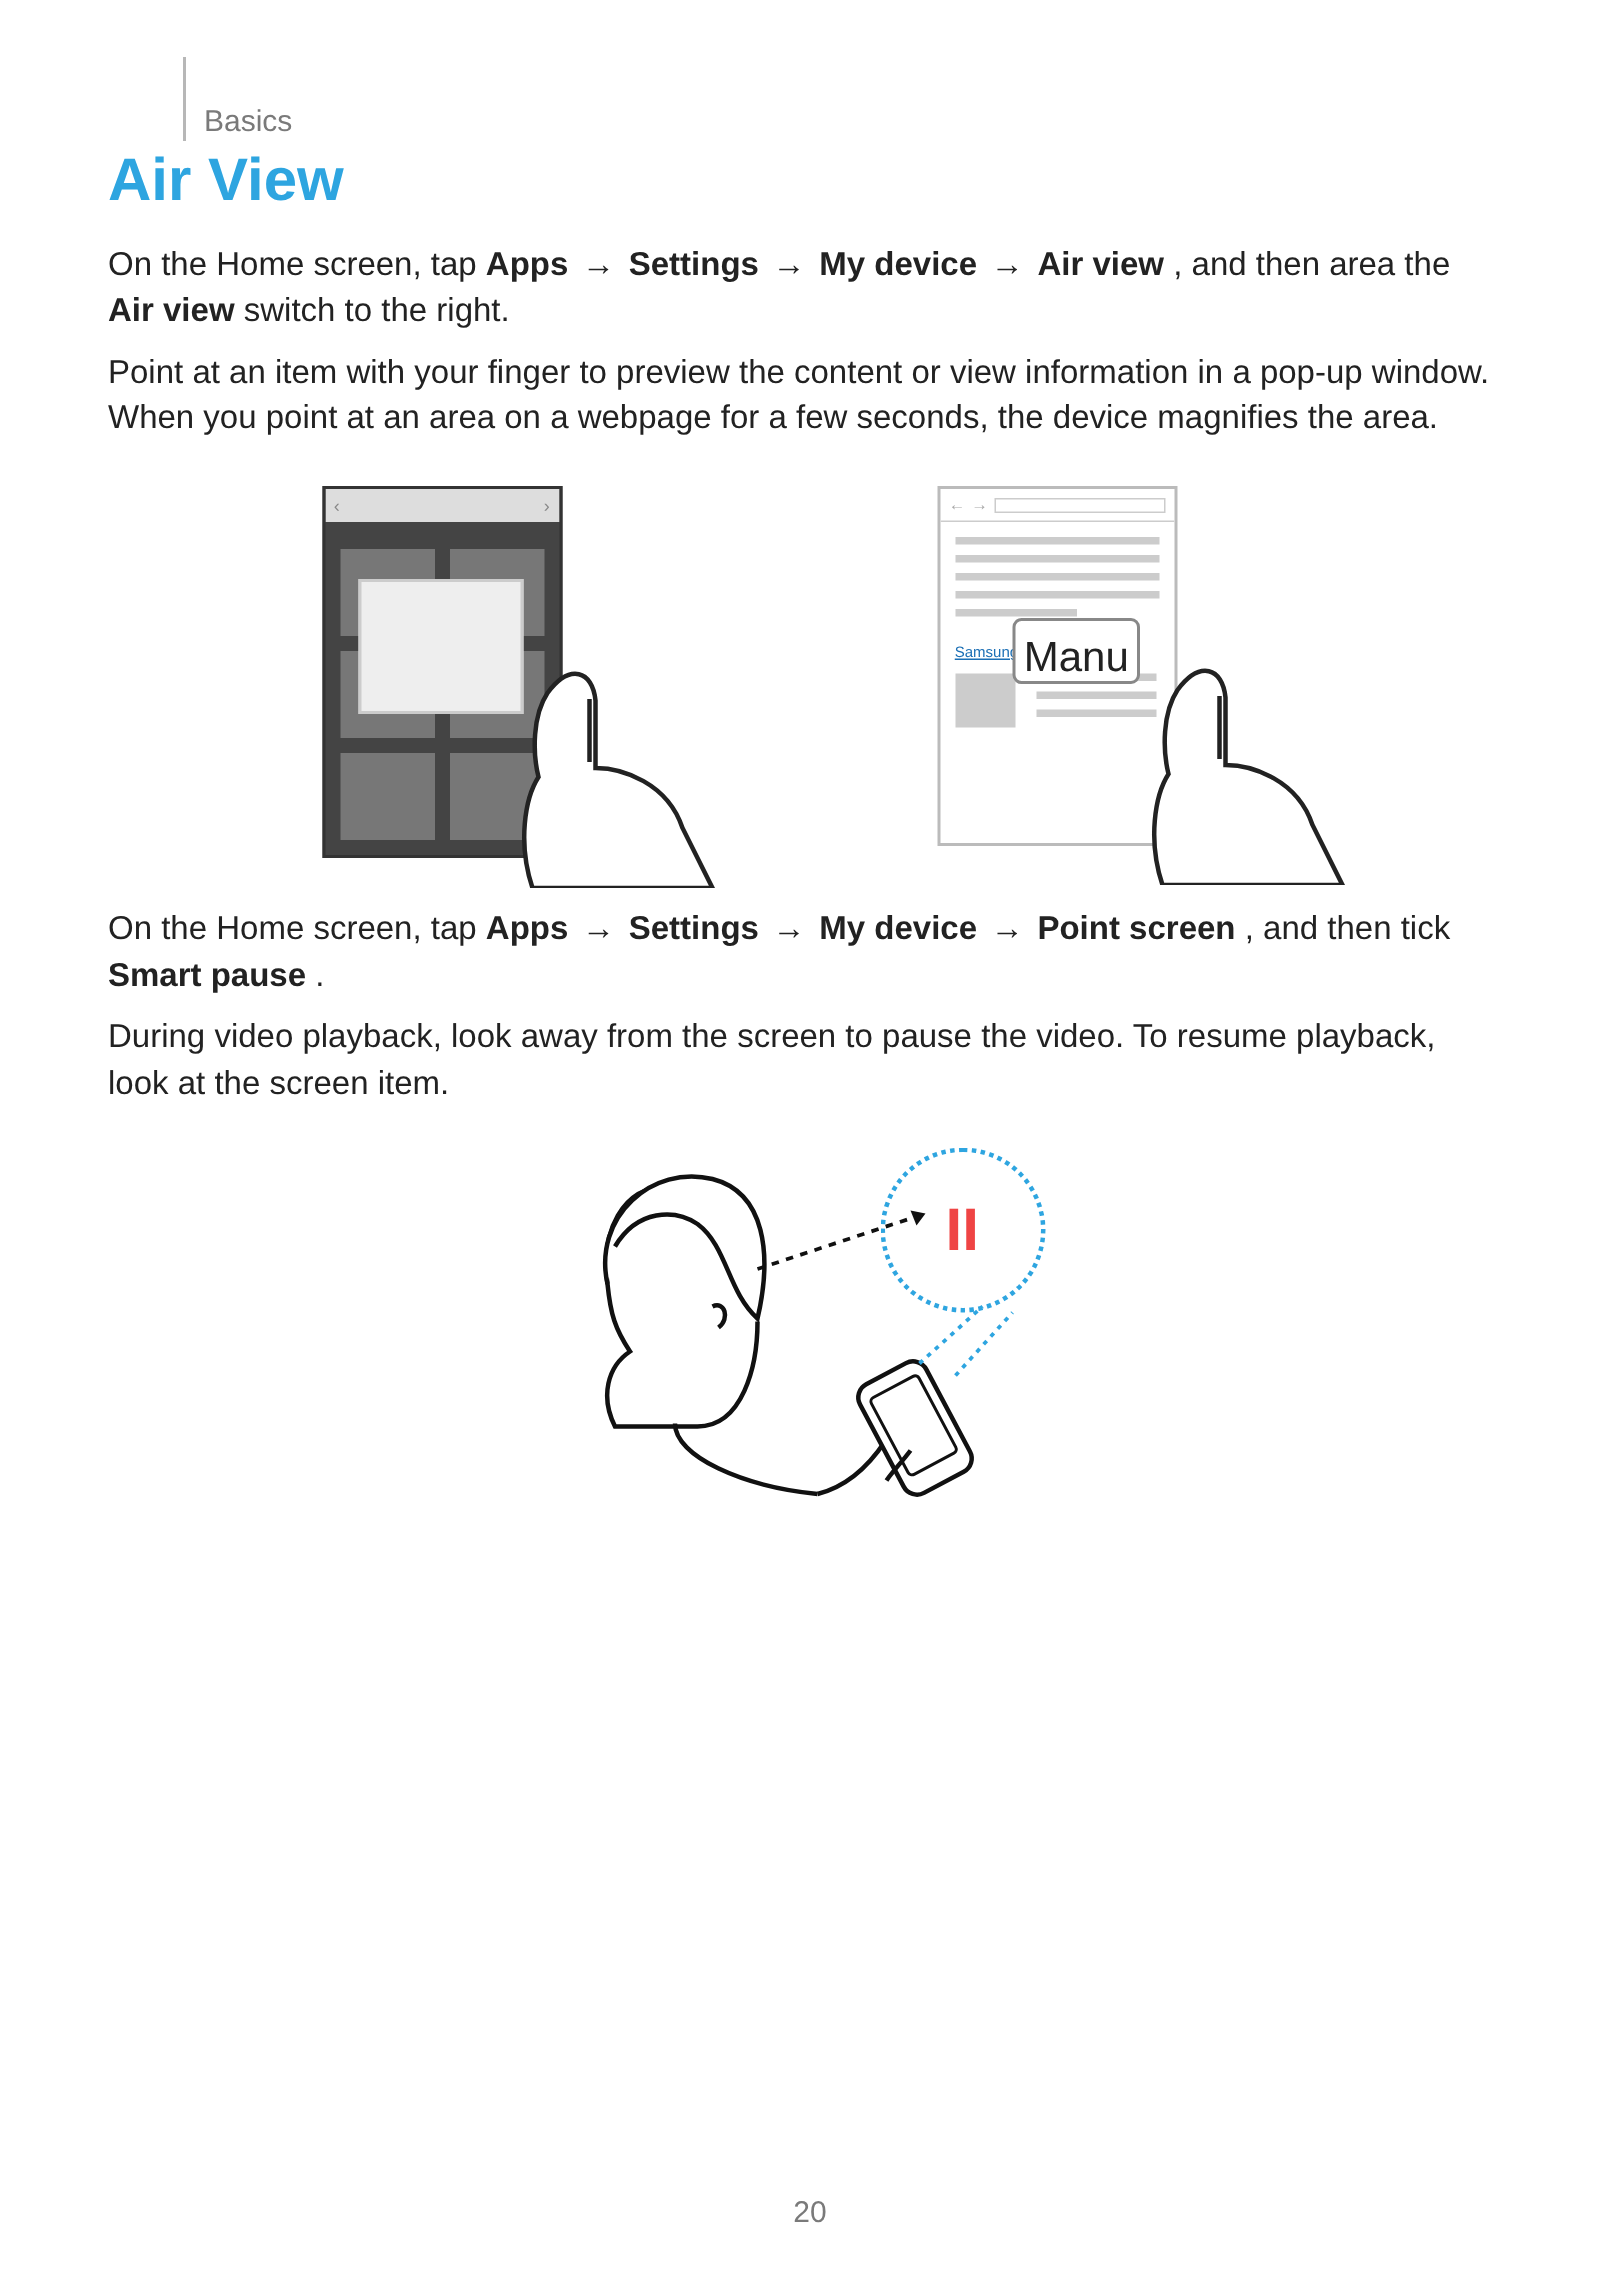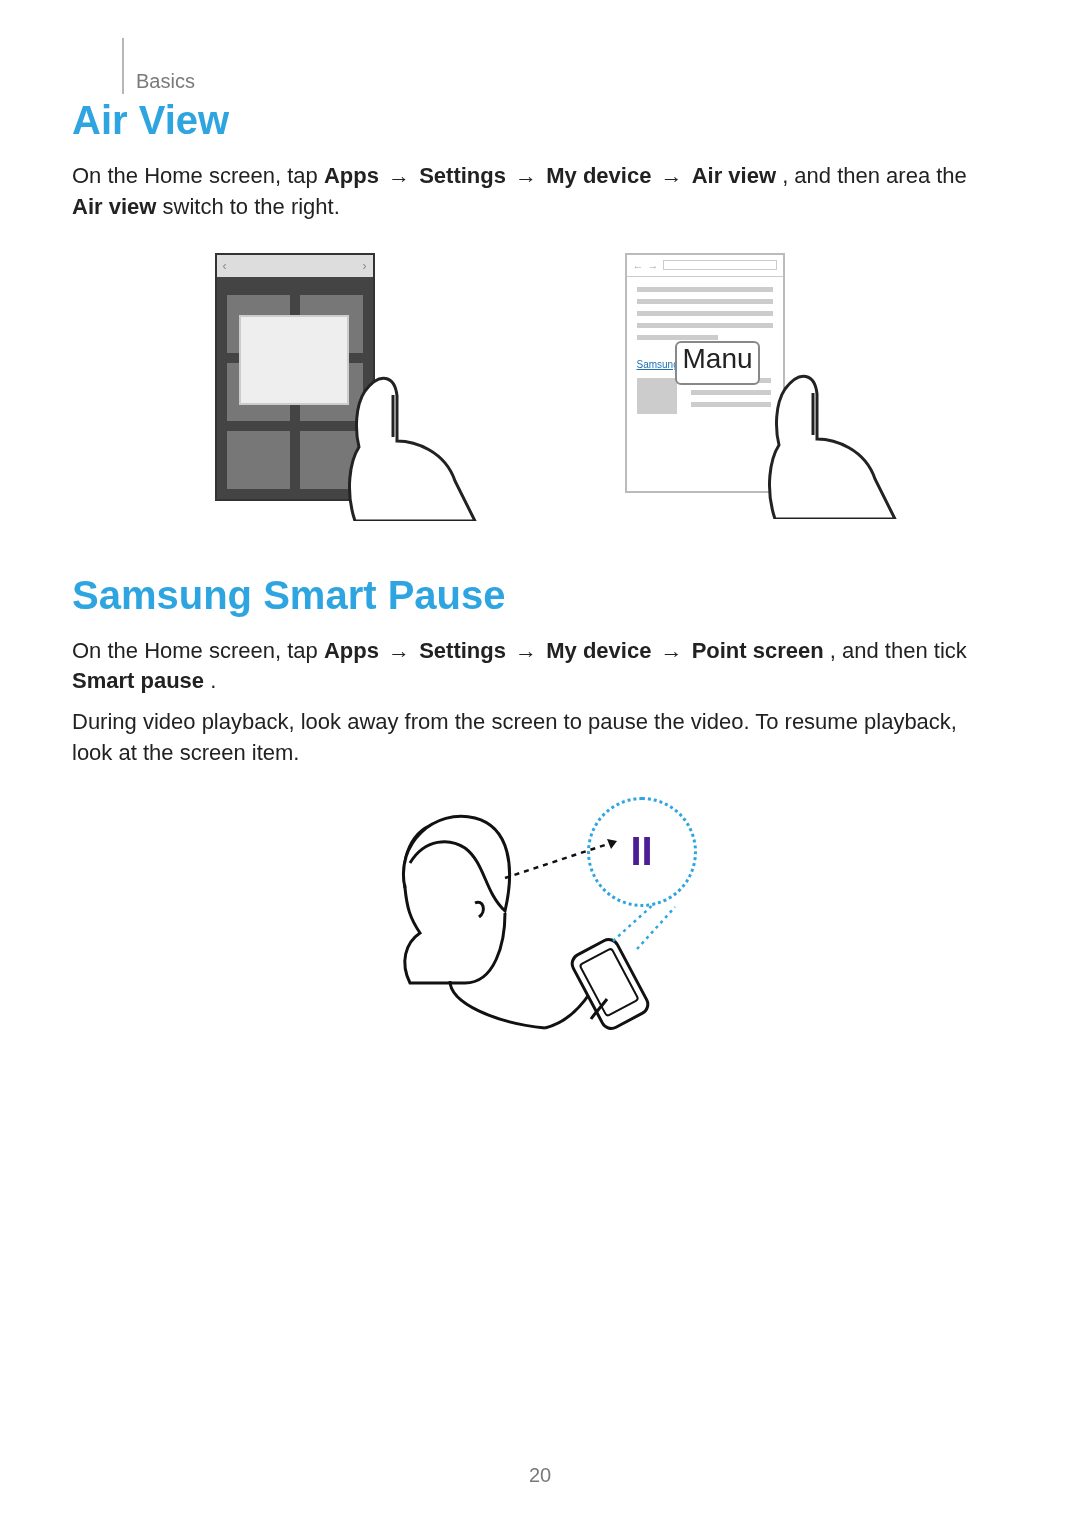--- a/index.html
+++ b/index.html
@@ -90,31 +90,31 @@
   .b-arrow { font-size:11px; color:#aaa; }
   .b-url { flex:1; height:10px; border:1px solid #ccc; }
   .b-lines { padding:10px; }
   .b-line { height:5px; background:#ccc; margin-bottom:7px; }
   .b-line.short { width:60%; }
   .b-link { font-size:10px; color:#1b6fb5; text-decoration:underline; margin:2px 10px; display:block;}
   .b-img { width:40px; height:36px; background:#ccc; margin:6px 10px; display:inline-block; vertical-align:top;}
   .magnifier {
     position:absolute; left:50px; top:88px; width:85px; height:44px;
     border:2px solid #888; border-radius:6px; background:#fff;
-    display:flex; align-items:flex-start; justify-content:flex-start;
+    display:flex; align-items:flex-end; justify-content:flex-start;
     font-size:28px; padding-left:6px; overflow:hidden;
   }
   .hand2 { position:absolute; right:-60px; bottom:-6px; width:170px; height:170px; }
   
   .smartpause-fig { position:relative; width:360px; height:260px; }
   .pause-circle {
     position:absolute; right:18px; top:4px; width:110px; height:110px;
     border:3px dotted #2ea5e0; border-radius:50%;
     display:flex; align-items:center; justify-content:center;
-    font-size:40px; font-weight:700; color:#4c1d95;
+    font-size:40px; font-weight:700; color:#ef4444;
   }
   .page-number {
     position:absolute; bottom:40px; left:0; right:0; text-align:center;
     font-size:20px; color:#7a7a7a;
   }
 </style>
 </head>
 <body>
 
 <div class="page">
@@ -132,20 +132,21 @@
     <span class="bold">Settings</span>
     <span class="arrow">→</span>
     <span class="bold">My device</span>
     <span class="arrow">→</span>
     <span class="bold">Air view</span>
     <span>, and then area the </span>
     <span class="bold">Air view</span>
     <span> switch to the right.</span>
   </p>
 
+  <p class="body">Point at an item with your finger to preview the content or view information in a pop-up window. When you point at an area on a webpage for a few seconds, the device magnifies the area.</p>
 
   <div class="figure-row">
 
     <div class="gallery-fig">
       <div class="gallery-screen">
         <div class="gallery-topbar">
           <span class="chev">‹</span>
           <span class="chev">›</span>
         </div>
         <div class="grid">
@@ -189,21 +190,20 @@
       <div class="magnifier">
         <span>Manu</span>
       </div>
       <svg class="hand2" viewBox="0 0 170 170">
         <path d="M40 40 C55 20 70 25 72 45 L72 90 C90 90 120 100 130 130 L150 170 L30 170 C20 140 25 110 34 96 C30 80 30 55 40 40 Z" fill="#fff" stroke="#222" stroke-width="3"></path>
         <path d="M68 44 L68 86" stroke="#222" stroke-width="3" fill="none"></path>
       </svg>
     </div>
   </div>
 
-  <h2 class="section-heading">Samsung Smart Pause</h2>
 
   <p class="body">
     <span>On the Home screen, tap </span>
     <span class="bold">Apps</span>
     <span class="arrow">→</span>
     <span class="bold">Settings</span>
     <span class="arrow">→</span>
     <span class="bold">My device</span>
     <span class="arrow">→</span>
     <span class="bold">Point screen</span>

